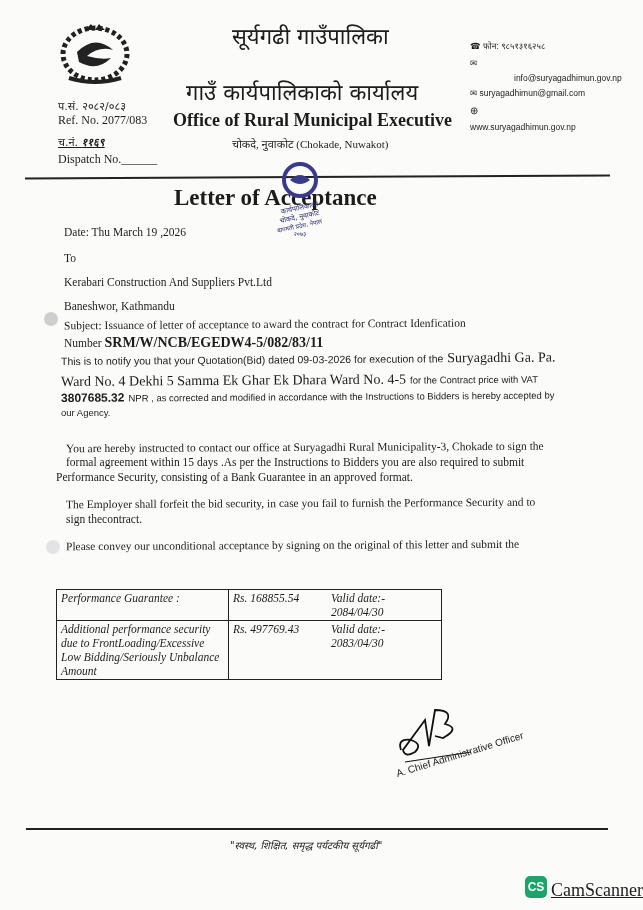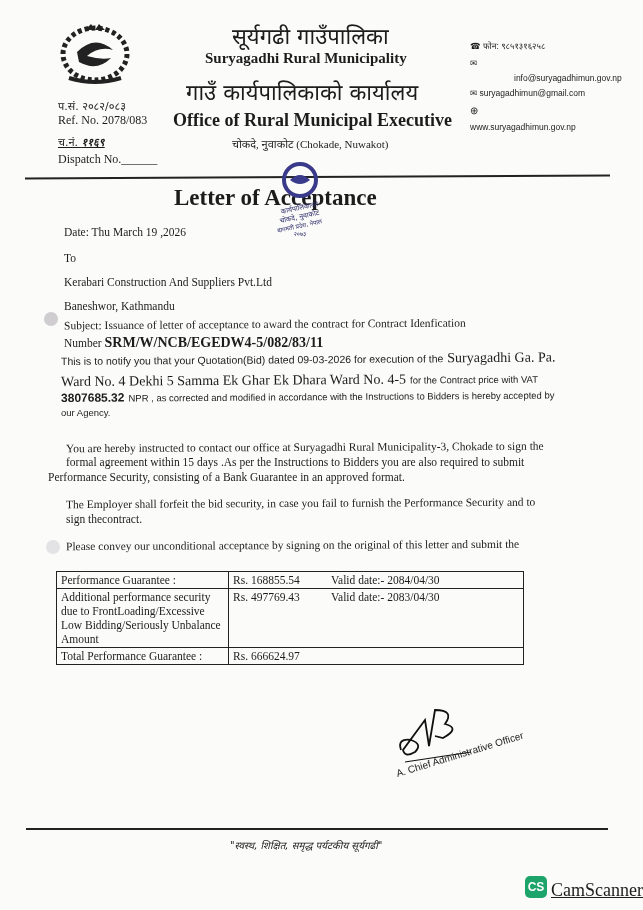--- a/index.html
+++ b/index.html
@@ -14,21 +14,21 @@
   .hdr-np2 { left:186px; top:76px; font-size:22px; font-family:"DejaVu Sans", sans-serif; }
   .hdr-en2 { left:173px; top:110px; font-size:18px; font-weight:bold; }
   .hdr-addr1 { left:232px; top:136px; font-size:11px; }
   .hdr-addr2 { left:210px; top:154px; font-size:11px; }
   .contact { left:470px; font-family:"Liberation Sans", sans-serif; font-size:8.5px; }
   .rule { position:absolute; height:2px; background:#222; }
   .title { left:174px; top:185px; font-size:23px; font-weight:bold; }
   .stamp { position:absolute; left:270px; top:158px; width:60px; height:80px; }
   .body { font-size:11.5px; }
   .sans { font-family:"Liberation Sans", sans-serif; font-size:10.5px; }
-  table.pg { position:absolute; left:56px; top:571px; width:468px; border-collapse:collapse; font-size:11.5px; }
+  table.pg { position:absolute; left:56px; top:589px; width:386px; border-collapse:collapse; font-size:11.5px;font-style:italic; }
   table.pg td { border:1px solid #222; padding:1px 4px; vertical-align:top; line-height:14px; }
   .sig { position:absolute; left:395px; top:700px; width:80px; height:70px; }
   .sigtxt { left:398px; top:768px; font-family:"Liberation Sans", sans-serif; font-size:10px; transform:rotate(-17deg); transform-origin:left bottom; }
   .motto { left:230px; top:838px; font-size:10px; font-style:italic; font-family:"DejaVu Sans", sans-serif; }
   .cs { position:absolute; left:525px; top:876px; width:22px; height:22px; background:#1ca46b; border-radius:5px; color:#fff;
         font-family:"Liberation Sans", sans-serif; font-weight:bold; font-size:12px; text-align:center; line-height:22px; }
   .cslbl { left:551px; top:880px; font-size:18px; font-family:"Liberation Serif", serif;text-decoration:underline; }
   .punch { position:absolute; border-radius:50%; background:#cfcdd0; }
 </style>
 </head>
@@ -37,28 +37,27 @@
 <div class="page">
 
   <svg class="emblem" viewBox="0 0 80 68">
     <ellipse cx="40" cy="34" rx="32" ry="26" fill="none" stroke="#222" stroke-width="5" stroke-dasharray="4 3"></ellipse>
     <path d="M22 32 Q40 14 58 30 Q44 26 32 36 Q46 40 56 38 Q42 52 24 42 Z" fill="#222"></path>
     <path d="M30 10 L36 4 L40 10 L44 4 L50 10 Z" fill="#222"></path>
     <path d="M14 58 Q40 66 66 58" fill="none" stroke="#222" stroke-width="4"></path>
   </svg>
 
   <div class="abs ref" style="left:58px;top:98px;font-family:'DejaVu Sans',sans-serif;font-size:11px;">प.सं. २०८२/०८३</div>
-  <div class="abs ref" style="left:58px;top:113px;">Ref. No. 2078/083</div>
+  <div class="abs ref" style="left:58px;top:113px;">Ref. No. 2077/083</div>
   <div class="abs ref" style="left:58px;top:134px;font-family:'DejaVu Sans',sans-serif;font-size:11px;text-decoration:underline;">
     <span>च.नं. </span><span style="text-decoration:underline;font-style:italic;font-weight:bold;">११६९</span>
   </div>
   <div class="abs ref" style="left:58px;top:152px;">Dispatch No.______</div>
 
   <div class="abs hdr-np1">सूर्यगढी गाउँपालिका</div>
-  <div class="abs hdr-en1">Suryagadhi Rural Municipality</div>
   <div class="abs hdr-np2">गाउँ कार्यपालिकाको कार्यालय</div>
   <div class="abs hdr-en2">Office of Rural Municipal Executive</div>
   <div class="abs hdr-addr1">चोकदे, नुवाकोट (Chokade, Nuwakot)</div>
 
   <div class="abs contact" style="top:40px;">
     <span>☎</span>
     <span>फोन: ९८५१३१६२५८</span>
   </div>
   <div class="abs contact" style="top:58px;">✉</div>
   <div class="abs contact" style="top:73px;padding-left:44px;">info@suryagadhimun.gov.np</div>
@@ -103,45 +102,40 @@
     <span class="sans" style="font-size:9.5px;">for the Contract price with VAT</span>
   </div>
   <div class="abs" style="left:61px;top:388px;transform:rotate(-0.4deg);transform-origin:left;">
     <span class="sans" style="font-weight:bold;font-size:12px;">3807685.32</span>
     <span class="sans" style="font-size:9.5px;">NPR , as corrected and modified in accordance with the Instructions to Bidders is hereby accepted by</span>
   </div>
   <div class="abs sans" style="left:61px;top:407px;font-size:9.5px;">our Agency.</div>
 
   <div class="abs body" style="left:66px;top:441px;transform:rotate(-0.3deg);">You are hereby instructed to contact our office at Suryagadhi Rural Municipality-3, Chokade to sign the</div>
   <div class="abs body" style="left:66px;top:456px;">formal agreement within 15 days .As per the Instructions to Bidders you are also required to submit</div>
-  <div class="abs body" style="left:48px;top:471px;">Performance Security, consisting of a Bank Guarantee in an approved format.</div>
+  <div class="abs body" style="left:56px;top:471px;">Performance Security, consisting of a Bank Guarantee in an approved format.</div>
 
   <div class="abs body" style="left:66px;top:497px;transform:rotate(-0.3deg);">The Employer shall forfeit the bid security, in case you fail to furnish the Performance Security and to</div>
   <div class="abs body" style="left:66px;top:513px;">sign thecontract.</div>
 
   <div class="punch" style="left:46px;top:540px;width:14px;height:14px;background:#e3e2e4;"></div>
   <div class="abs body" style="left:66px;top:539px;transform:rotate(-0.3deg);">Please convey our unconditional acceptance by signing on the original of this letter and submit the</div>
 
   <table class="pg">
     <tbody>
         <tr>
       <td style="width:163px;">Performance Guarantee :</td>
       <td style="border-right:none;width:90px;margin-top:8px;">Rs. 168855.54</td>
       <td style="border-left:none;">Valid date:- 2084/04/30</td>
     </tr>
     <tr>
       <td style="white-space:normal;">Additional performance security due to FrontLoading/Excessive Low Bidding/Seriously Unbalance Amount</td>
       <td style="border-right:none;">Rs. 497769.43</td>
       <td style="border-left:none;">Valid date:- 2083/04/30</td>
     </tr>
-    <tr>
-      <td>Total Performance Guarantee :</td>
-      <td style="border-right:none;">Rs. 666624.97</td>
-      <td style="border-left:none;"></td>
-    </tr>
   </tbody>
     </table>
 
   <svg class="sig" viewBox="0 0 80 70">
     <path d="M6 50 Q2 38 16 40 Q28 44 20 52 Q10 58 8 50 L30 20 L34 46 L40 10 Q60 10 50 24 Q66 28 48 38 L40 36" fill="none" stroke="#111" stroke-width="1.8"></path>
     <path d="M10 62 L76 52" stroke="#111" stroke-width="1.2"></path>
   </svg>
   <div class="abs sigtxt">A. Chief Administrative Officer</div>
 
   <div class="rule" style="left:26px;top:828px;width:582px;height:1.5px;"></div>

